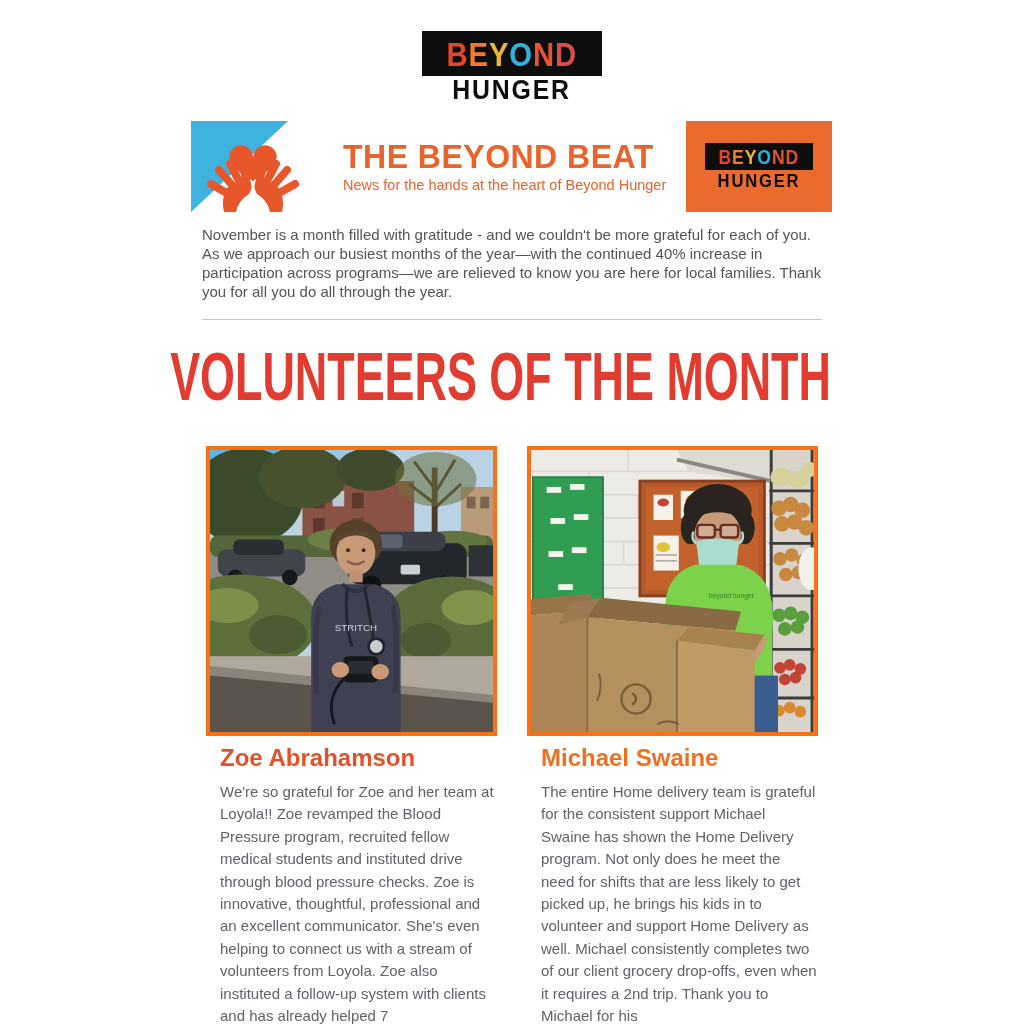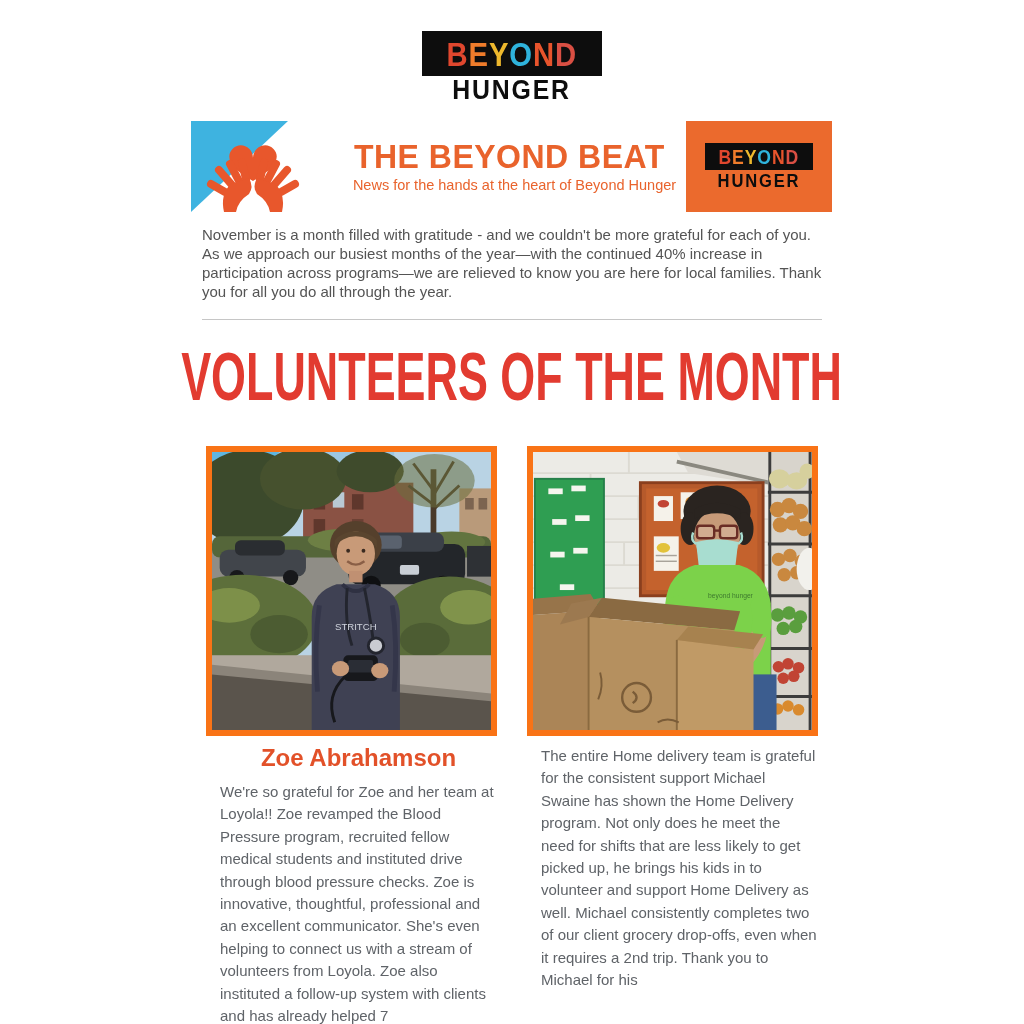--- a/index.html
+++ b/index.html
@@ -23,21 +23,21 @@
   }
   .logo-hunger{
     margin-top:1px;font-weight:bold;font-size:27px;color:#0d0d0d;letter-spacing:2px;
     transform:scaleX(0.92);transform-origin:center;display:inline-block;line-height:1;
   }
   
   .banner{
     margin:17px 0 0 191px;width:641px;height:91px;display:flex;align-items:stretch;background:#fff;
   }
   .banner-art{width:124px;height:91px;flex:0 0 auto;}
-  .banner-center{flex:1;display:flex;flex-direction:column;justify-content:center;padding-left:28px;text-align:center;}
+  .banner-center{flex:1;display:flex;flex-direction:column;justify-content:center;padding-left:28px;}
   .banner-title{
     color:var(--orange);font-weight:bold;font-size:33px;line-height:1.05;letter-spacing:0.5px;
     transform:scaleX(0.97);transform-origin:left center;white-space:nowrap;
   }
   .banner-subtitle{
     color:var(--orange);font-size:14.5px;margin-top:2px;white-space:nowrap;
   }
   .banner-badge{
     flex:0 0 auto;width:146px;height:91px;background:var(--badge-orange);
     display:flex;flex-direction:column;align-items:center;justify-content:center;
@@ -54,30 +54,30 @@
   
   .intro{
     width:620px;margin:13px 0 0 202px;color:var(--intro-text);
     font-size:15px;line-height:19px;
   }
   .divider{
     width:620px;margin:18px 0 0 202px;border:none;border-top:1px solid #c6c6c6;height:0;
   }
   
   .section-heading{
-    margin-top:22px;text-align:center;color:var(--heading-red);font-weight:bold;
+    margin-top:22px;color:var(--heading-red);font-weight:bold;
     font-size:68px;line-height:1.0;white-space:nowrap;
   }
   .section-heading>span{display:inline-block;transform:scale(0.66,1.02);transform-origin:center;}
   
   .columns{width:612px;margin:36px 0 0 206px;display:flex;gap:30px;}
   .col{width:291px;flex:0 0 auto;}
-  .photo{width:291px;height:290px;display:block;border:6px solid #f97316;}
+  .photo{width:291px;height:290px;display:block;border:4px solid #f97316;}
   .photo svg{width:100%;height:100%;display:block;}
-  .v-name{margin:8px 0 0 14px;font-size:24px;font-weight:bold;line-height:28px;text-align:center;}
+  .v-name{margin:8px 0 0 14px;font-size:24px;font-weight:bold;line-height:28px;}
   .v-name.zoe{color:var(--zoe-name);}
   .v-name.michael{color:var(--michael-name);}
   .v-bio{margin:9px 0 0 14px;width:276px;color:var(--body-text);font-size:15px;line-height:22.4px;}
 </style>
 </head>
 <body>
 
 <div class="top-logo">
   <div class="logo-box">
     <span class="mosaic"><span style="color: rgb(224, 71, 46);">B</span><span style="color: rgb(239, 124, 43);">E</span><span style="color: rgb(237, 184, 45);">Y</span><span style="color: rgb(47, 179, 220);">O</span><span style="color: rgb(232, 84, 44);">N</span><span style="color: rgb(217, 79, 67);">D</span></span>
@@ -341,15 +341,16 @@
         <line x1="58" y1="172" x2="58" y2="290" stroke="#8a6a40" stroke-width="2"></line>
         <polygon points="150,196 230,206 230,290 150,290" fill="#c09a66"></polygon>
         <polygon points="150,196 230,206 240,190 162,182" fill="#a7824f"></polygon>
         <line x1="150" y1="196" x2="150" y2="290" stroke="#8a6a40" stroke-width="2"></line>
         <circle cx="108" cy="256" r="15" stroke="#7a5c38" stroke-width="2.5" fill="none"></circle>
         <path d="M104 250 Q112 256 104 262" stroke="#7a5c38" stroke-width="2.5" fill="none"></path>
         <path d="M70 230 Q74 244 68 258" stroke="#7a5c38" stroke-width="2" fill="none"></path>
         <path d="M130 282 Q140 276 152 282" stroke="#7a5c38" stroke-width="2" fill="none"></path>
       </svg>
     </div>
+    <div class="v-name michael">Michael Swaine</div>
     <p class="v-bio">The entire Home delivery team is grateful for the consistent support Michael Swaine has shown the Home Delivery program. Not only does he meet the need for shifts that are less likely to get picked up, he brings his kids in to volunteer and support Home Delivery as well. Michael consistently completes two of our client grocery drop-offs, even when it requires a 2nd trip. Thank you to Michael for his</p>
   </div>
 </div>
 
 </body></html>

